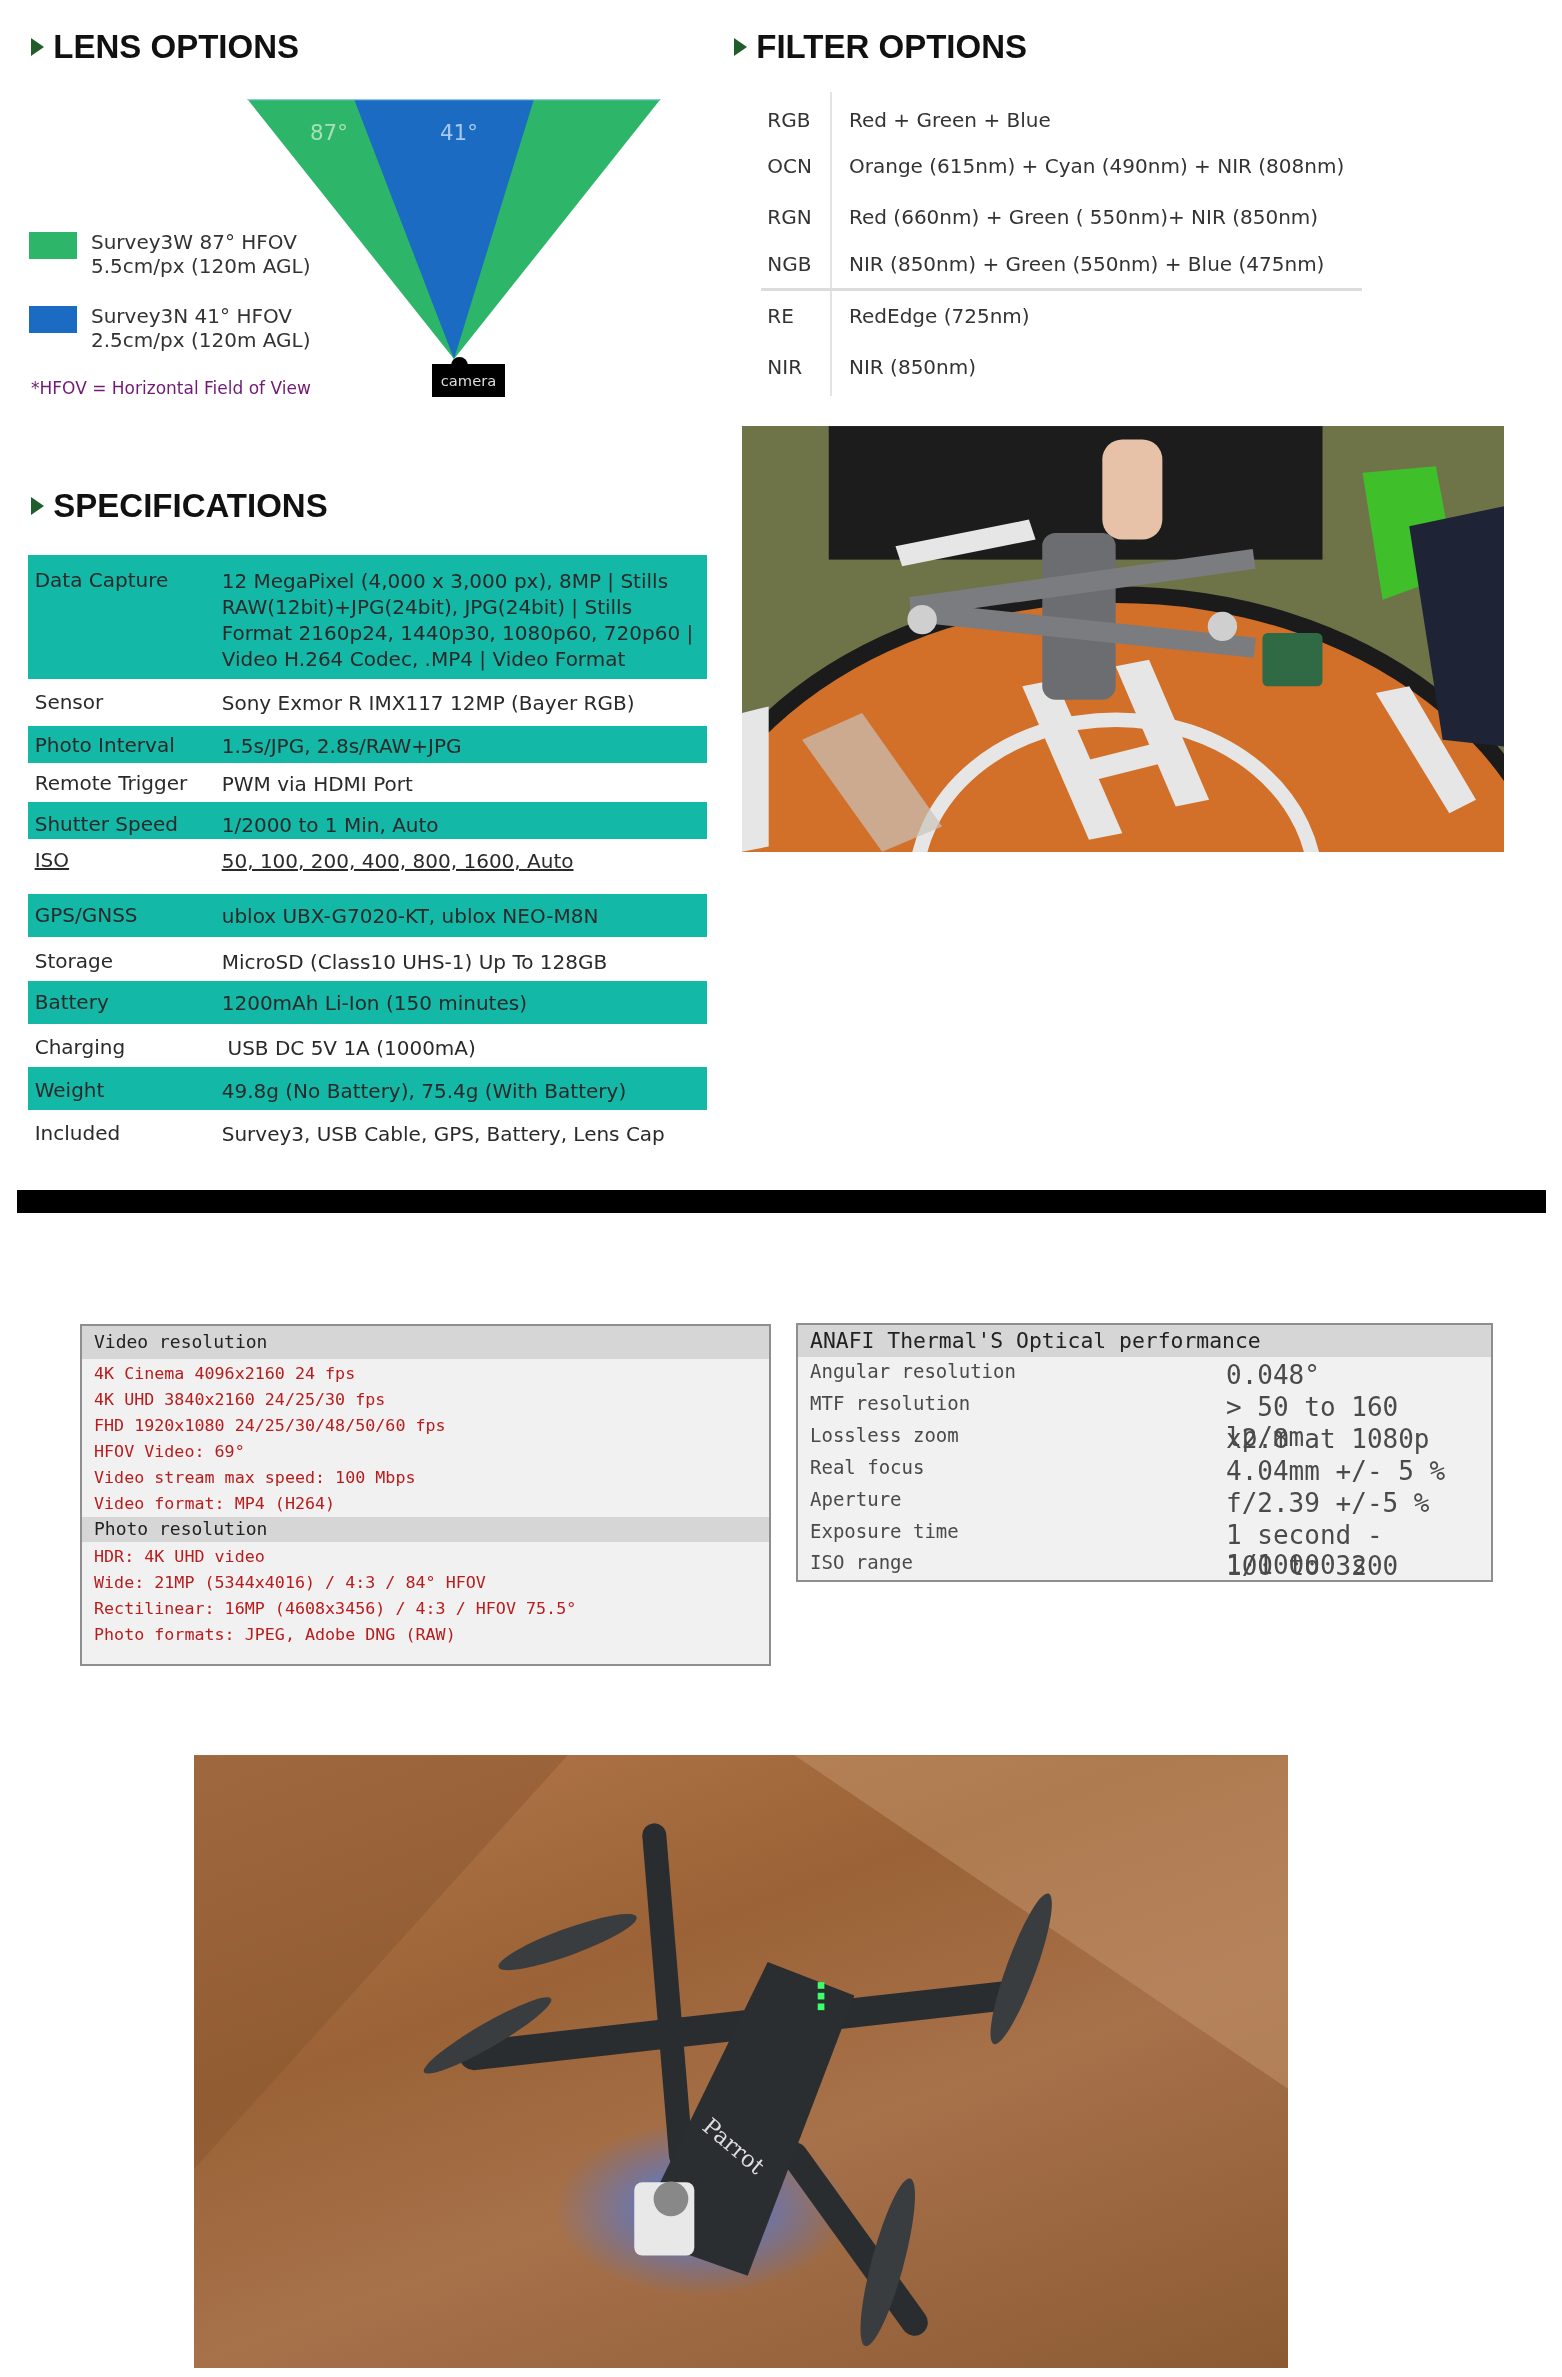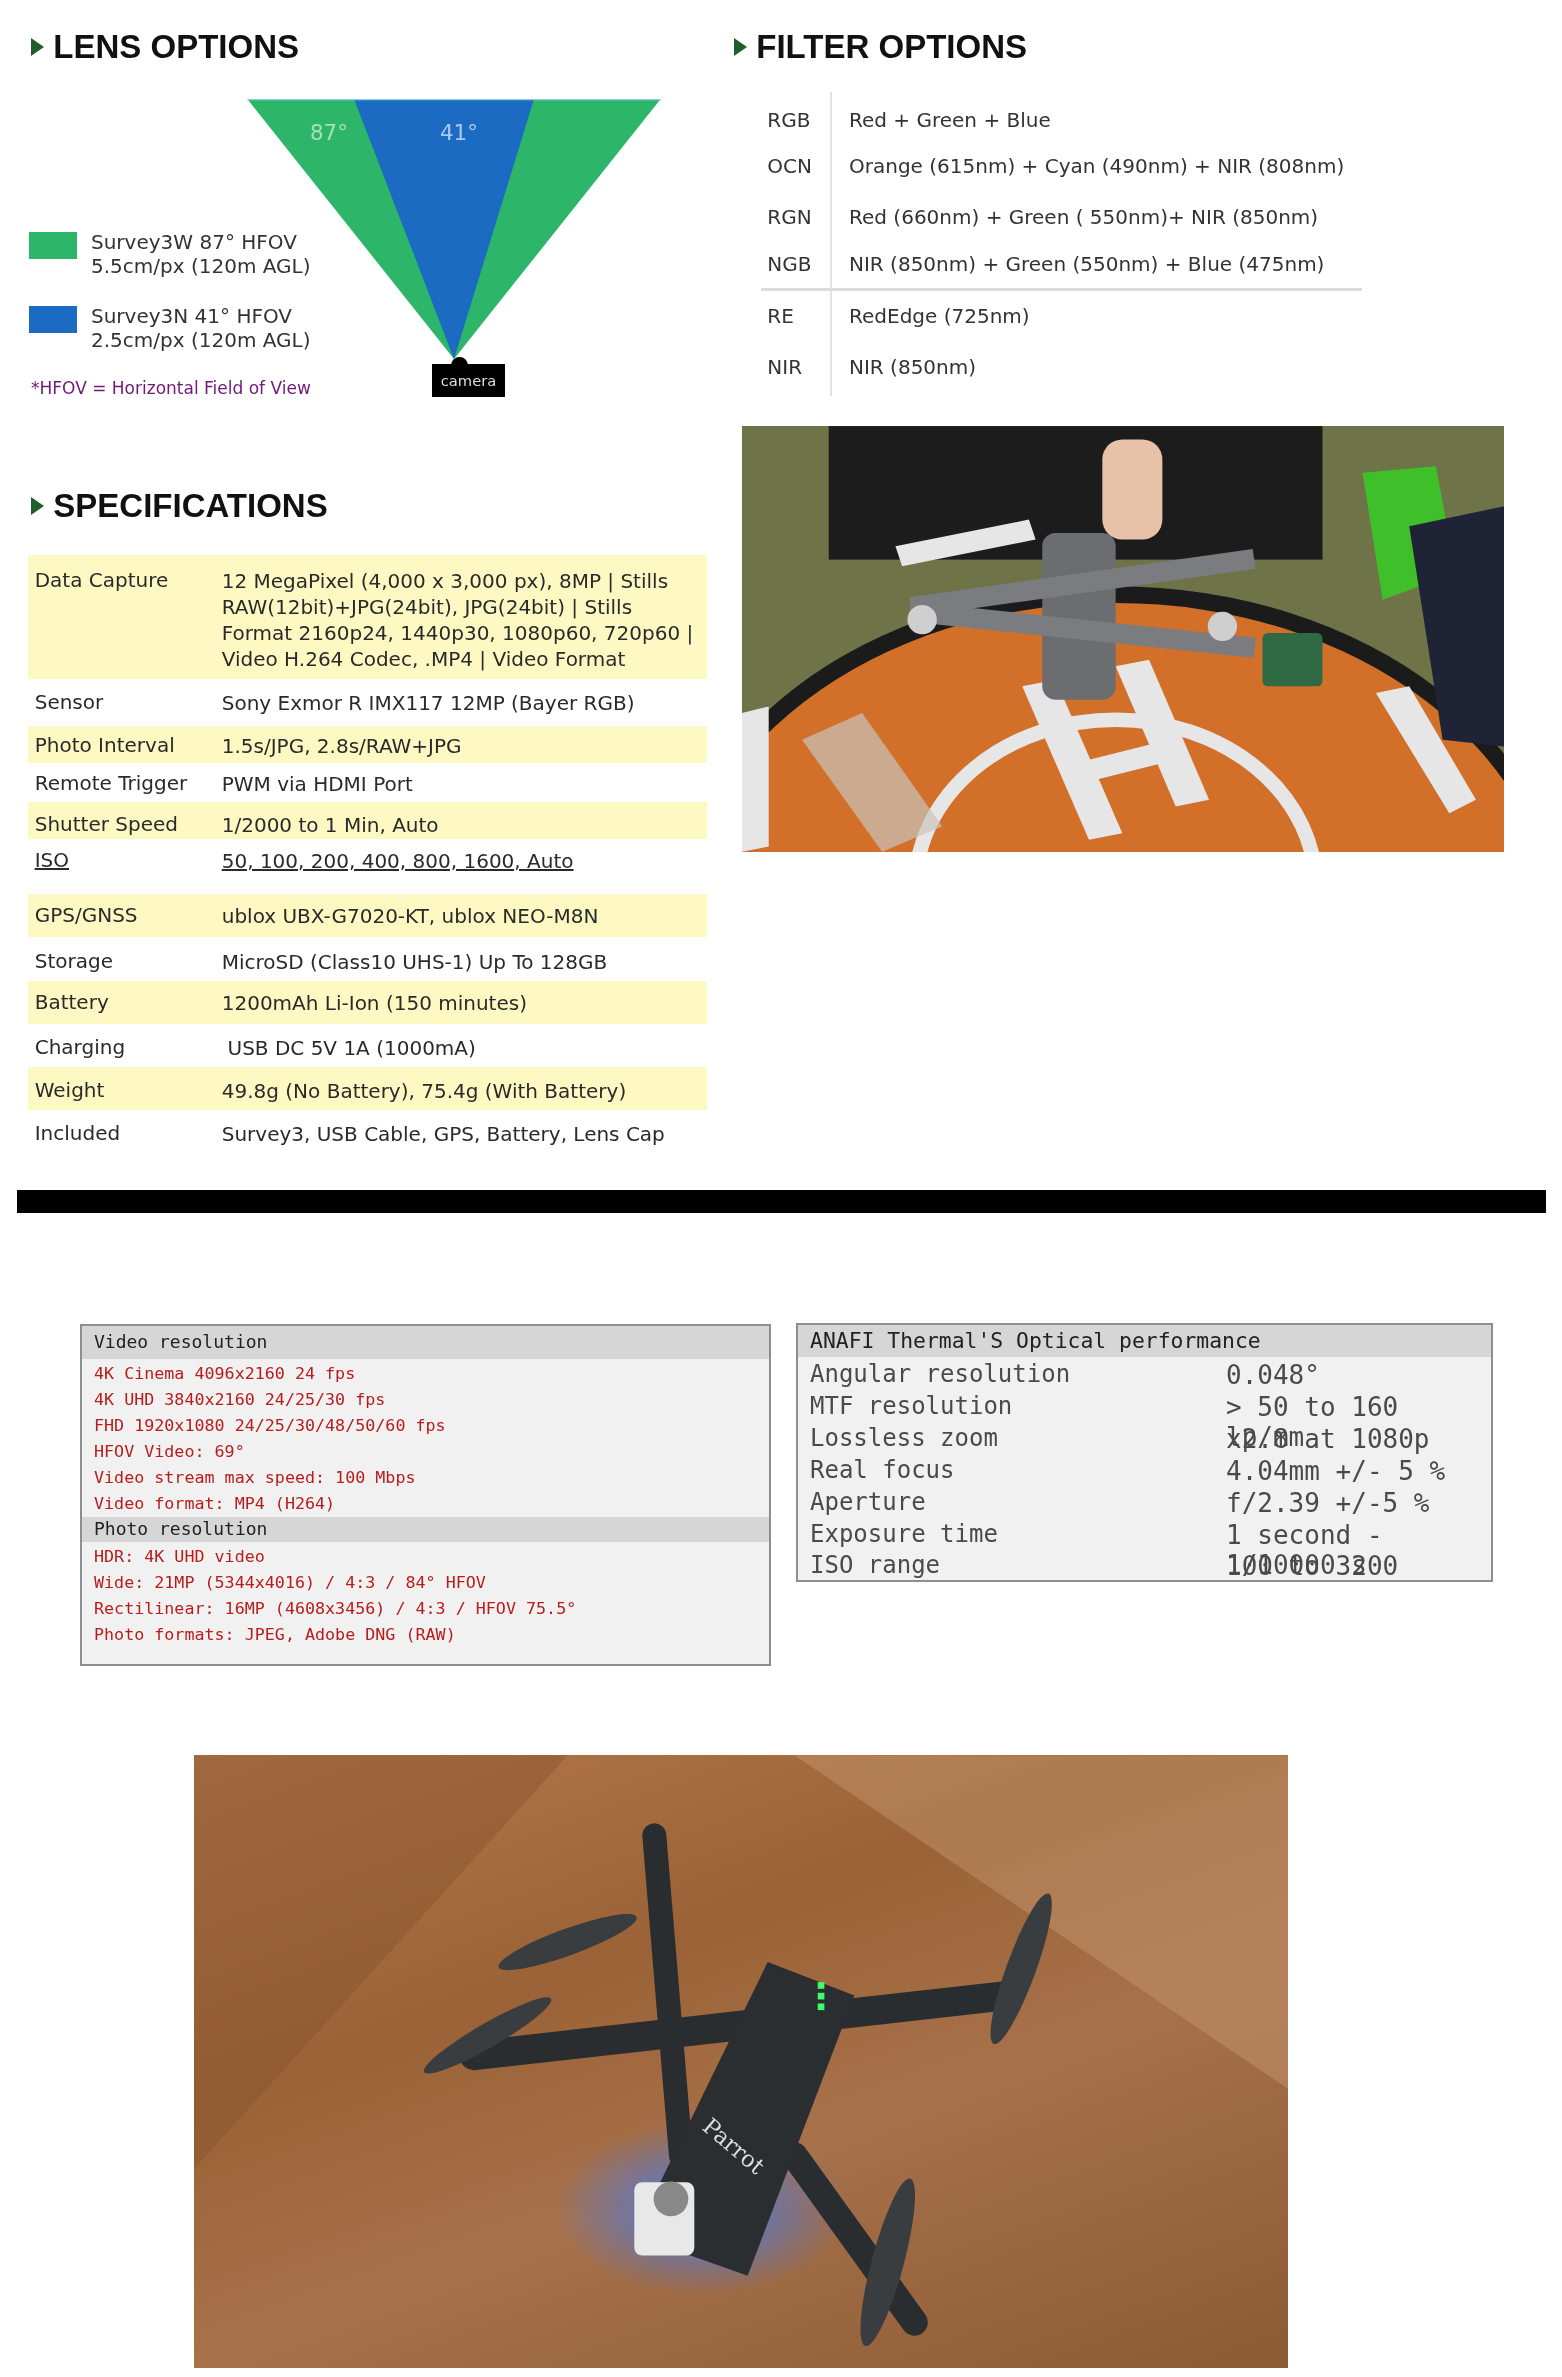--- a/index.html
+++ b/index.html
@@ -37,38 +37,38 @@
   
   .photo { position: absolute; overflow: hidden; }
   #photo-heli { left: 742px; top: 426px; width: 762px; height: 426px;
     background: #7d7a55; }
   #photo-parrot { left: 194px; top: 1755px; width: 1094px; height: 613px;
     background: linear-gradient(160deg, #b57a4c 0%, #9a6236 35%, #a7714a 60%, #8b5a33 100%); }
 
   
   #spec-table { position: absolute; left: 28px; top: 555px; width: 679px; }
   .spec-row { position: absolute; left: 0; width: 679px; display: flex; font-size: 20px; color: #2a2a2a; }
-  .spec-row.green { background: #fef9c3; }
+  .spec-row.green { background: #14b8a6; }
   .spec-label { width: 194px; padding-left: 6.7px; }
   .spec-value { width: 486px; line-height: 26px; }
 
   .divider-bar { position: absolute; left: 17.3px; top: 1190px; width: 1529px; height: 23px; background: #000; }
 
   
   .grey-table { position: absolute; background: #f1f1f1; border: 2px solid #8e8e8e; border-left-width: 2px; }
   .grey-head { background: #d6d6d6; font-family: "DejaVu Sans Mono", monospace; color: #222; }
   .grey-line { font-family: "DejaVu Sans Mono", monospace; color: #b91c1c; }
 
   #video-table { left: 80px; top: 1324px; width: 691px; height: 342px; }
   #video-table .grey-head { position: absolute; left: 0; width: 687px; height: 33px; font-size: 18px; padding-left: 12px; line-height: 32px; }
   #video-table .grey-line { position: absolute; left: 12px; font-size: 16.7px; }
 
   #optical-table { left: 796px; top: 1323px; width: 697px; height: 259px; }
   #optical-table .grey-head { position: absolute; left: 0; top: 0; width: 693px; height: 32px; font-size: 21.4px; padding-left: 12px; line-height: 31px; }
-  #optical-table .opt-label { position: absolute; left: 12px; font-size: 24px; font-family: "DejaVu Sans Mono", monospace; color: #4a4a4a; }
+  #optical-table .opt-label { position: absolute; left: 12px; font-size: 19px; font-family: "DejaVu Sans Mono", monospace; color: #4a4a4a; }
   #optical-table .opt-value { position: absolute; left: 428px; font-size: 26px; font-family: "DejaVu Sans Mono", monospace; color: #4a4a4a; }
 </style>
 </head>
 <body>
 
 <div class="section-title" style="left:31px; top:28px;">
   <span class="arrow"></span>
   <span>LENS OPTIONS</span>
 </div>
 

